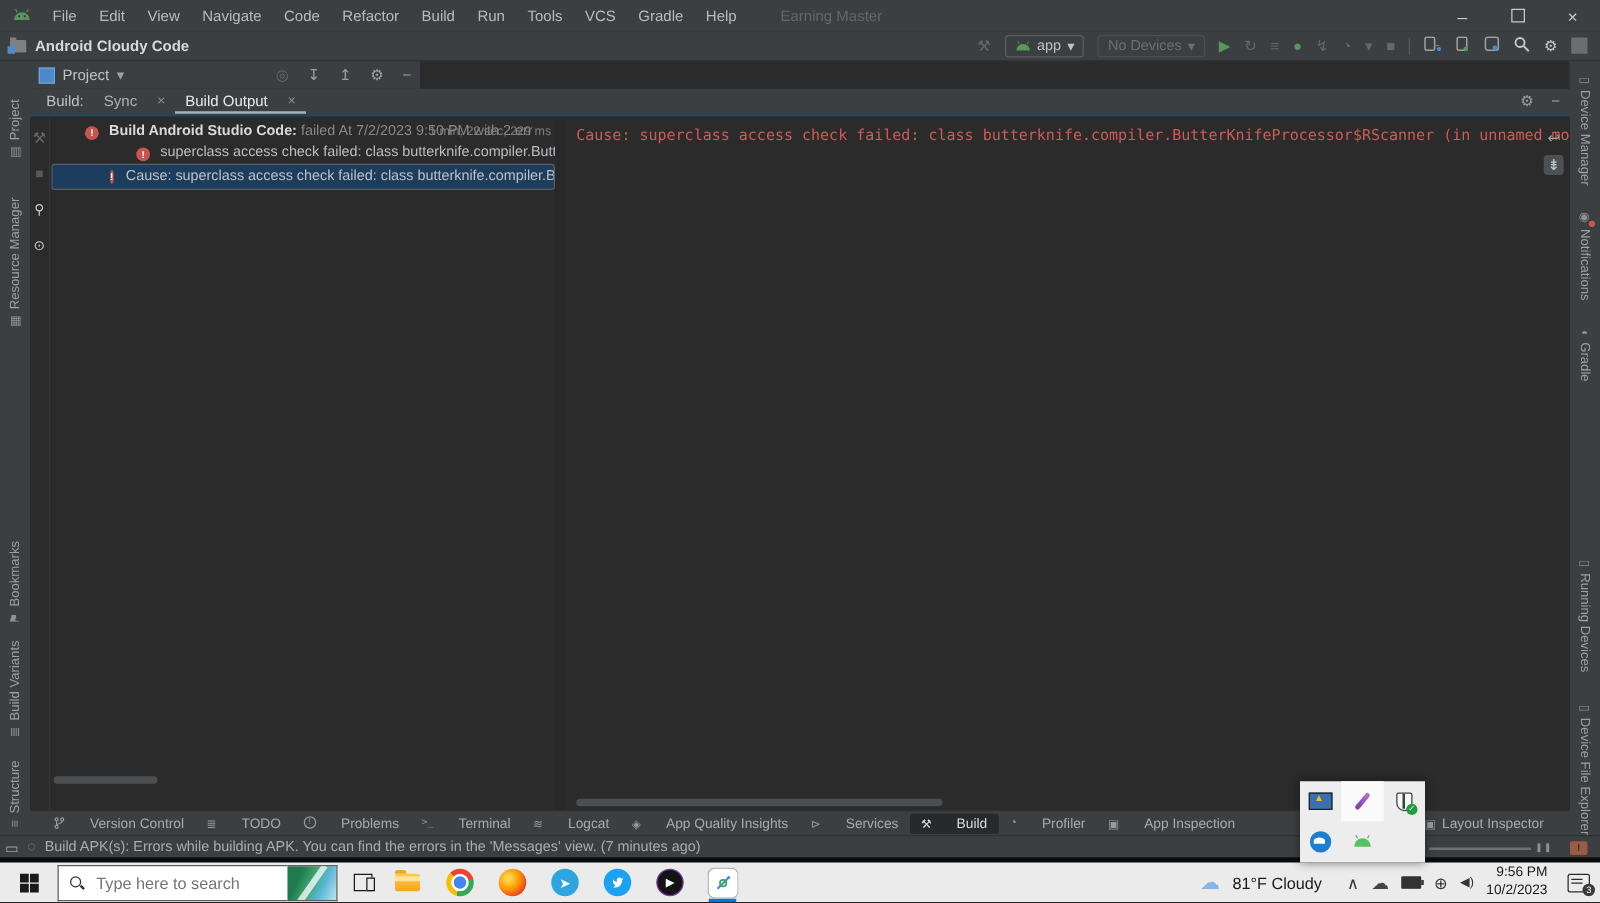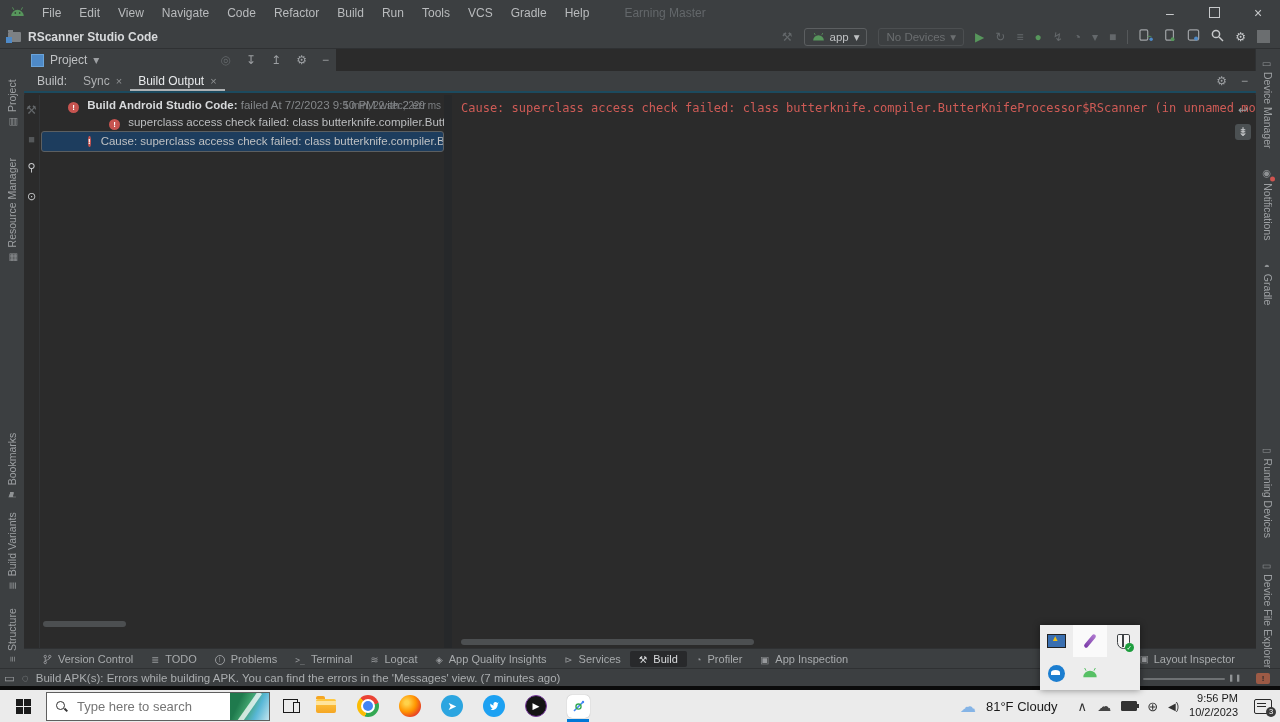--- a/index.html
+++ b/index.html
@@ -34,41 +34,41 @@
   .sicon{font-size:10px;color:#8f9npm294;color:#8f9294;}
   .reddot{position:relative;}
   .reddot::after{content:'';position:absolute;top:-2px;right:-3px;width:5px;height:5px;border-radius:50%;background:#d0544f;}
   
   .center{position:absolute;left:24px;right:24px;top:49px;bottom:0;}
   .proj-header{position:absolute;left:0;top:0;width:312px;height:22px;background:#3c3f41;display:flex;align-items:center;padding:0 7px;box-sizing:border-box;color:#bfc1c3;font-size:12px;gap:6px;}
   .proj-sq{width:11px;height:11px;background:#4e8ac8;border:1px solid #6aa4da;}
   .proj-icons{margin-left:auto;display:flex;gap:15px;color:#9da0a3;font-size:12px;align-items:center;}
   .tabrow{position:absolute;left:0;right:0;top:22px;height:22px;background:#3c3f41;border-bottom:2px solid #1c4a5e;display:flex;align-items:center;padding-left:5px;box-sizing:border-box;font-size:12px;color:#b4b6b8;}
   .buildlbl{padding:0 8px;color:#bfc1c3;}
-  .tab{display:flex;align-items:center;gap:6px;padding:0 8px;height:100%;color:#aeb0b2;text-align:center;}
+  .tab{display:flex;align-items:center;gap:16px;padding:0 8px;height:100%;color:#aeb0b2;text-align:center;}
   .tab .x{color:#8f9294;font-size:11px;}
   .tab.active{color:#e8eaec;box-shadow:inset 0 -2px 0 #aeb1b3;}
   .build-body{position:absolute;left:0;right:0;top:46px;bottom:38px;background:#2b2b2b;}
   .tool-strip{position:absolute;left:0;top:0;bottom:0;width:16px;border-right:1px solid #323436;display:flex;flex-direction:column;align-items:center;padding-top:8px;gap:16px;box-sizing:border-box;font-size:11px;}
   .tree{position:absolute;left:17px;width:403px;top:2px;bottom:18px;overflow:hidden;font-size:11.5px;color:#bcbec0;}
   .trow{position:relative;height:17px;line-height:17px;white-space:nowrap;overflow:hidden;}
   .trow.sel{background:#1d3d5e;}
   .err{display:inline-block;width:11px;height:11px;border-radius:50%;background:#c75450;color:#fff;font-size:8px;font-weight:bold;text-align:center;line-height:11px;vertical-align:-1px;margin-right:5px;}
   .tchev{color:#9da0a3;font-size:9px;margin-right:4px;}
   .dur{position:absolute;right:3px;top:0;color:#7c7f82;font-size:10px;}
   .gray{color:#85888b;}
   .bold{font-weight:bold;color:#d7d9db;}
   .tree-scroll{position:absolute;left:2px;bottom:3px;width:83px;height:6px;background:#4c4f51;border-radius:3px;}
   .console{position:absolute;left:420px;right:0;top:0;bottom:0;border-left:8px solid #26282a;box-sizing:border-box;background:#2b2b2b;overflow:hidden;}
   .cline{padding:6px 0 0 9px;font-family:"DejaVu Sans Mono",monospace;font-size:12px;color:#cf5b56;white-space:nowrap;overflow:hidden;}
   .console-btns{position:absolute;right:5px;top:8px;display:flex;flex-direction:column;gap:7px;color:#9da0a3;font-size:12px;align-items:center;}
   .cbtn.on{background:#4b5052;border-radius:3px;padding:1px 3px;color:#c9cbcd;}
   .console-scroll{position:absolute;left:9px;bottom:3px;width:293px;height:6px;background:#4c4f51;border-radius:3px;}
   .bottom-bar{position:absolute;left:0;right:0;bottom:18px;height:20px;background:#3c3f41;border-top:1px solid #2f3133;display:flex;align-items:center;font-size:11px;color:#a8abad;padding-left:10px;box-sizing:border-box;}
-  .btab{display:flex;align-items:flex-end;gap:6px;padding:2px 9px;border-radius:2px;white-space:nowrap;}
+  .btab{display:flex;align-items:flex-start;gap:20px;padding:2px 9px;border-radius:2px;white-space:nowrap;}
   .btab .bicon{font-size:9.5px;color:#97999c;}
   .btab.active{background:#28292b;color:#dadcde;}
   .btab.active .bicon{color:#dadcde;}
   .layout-tab{margin-left:auto;margin-right:12px;display:flex;align-items:center;gap:5px;}
   .status-bar{position:absolute;left:0;right:0;bottom:0;height:18px;background:#3c3f41;border-top:1px solid #2f3133;font-size:11.5px;color:#aaadaf;display:flex;align-items:center;gap:7px;padding-left:4px;box-sizing:border-box;}
   .progress{position:absolute;right:55px;top:9px;width:82px;height:2px;background:#6e7173;border-radius:1px;}
   .pauseg{position:absolute;right:38px;top:5px;color:#8f9294;font-size:7px;letter-spacing:1px;}
   .evt{position:absolute;right:10px;top:4px;width:14px;height:11px;background:#9c5a45;border-radius:2px;color:#2b2b2b;font-size:8px;font-weight:bold;text-align:center;line-height:11px;}
   
   .gap{position:absolute;left:0;bottom:32px;width:100%;height:4px;background:#0b0b0b;}
@@ -152,21 +152,21 @@
       <span class="app-title">Earning Master</span>
       <div class="win-controls">
         <span class="wc">–</span>
         <span class="wc"><span class="maxbox"></span></span>
         <span class="wc">×</span>
       </div>
     </div>
 
     <div class="titlebar">
       <span class="fold"></span>
-      <span class="proj-name">RScanner Studio Code</span>
+      <span class="proj-name">Android Cloudy Code</span>
       <div class="toolbar">
         <span class="tbi dim">⚒</span>
         <span class="sel">
           <svg width="13" height="8" viewBox="0 0 24 15">
               <path d="M2 14 A10 10 0 0 1 22 14 Z" fill="#57965c"></path>
               <line x1="6" y1="4" x2="4" y2="0" stroke="#57965c" stroke-width="1.5"></line>
               <line x1="18" y1="4" x2="20" y2="0" stroke="#57965c" stroke-width="1.5"></line>
             </svg>
           <span>app</span>
           <span>▾</span>

